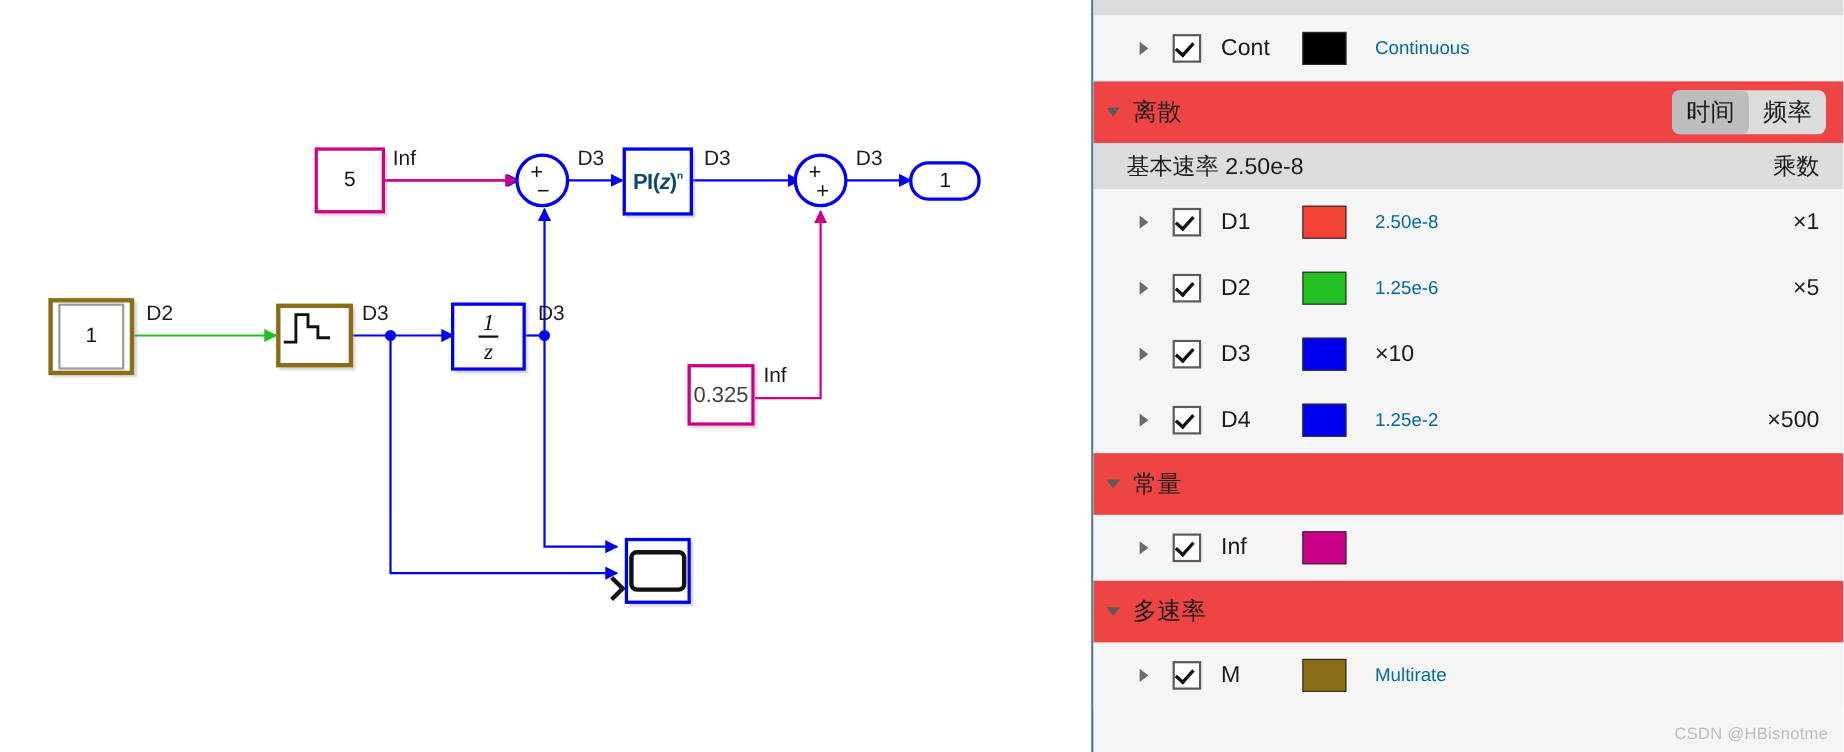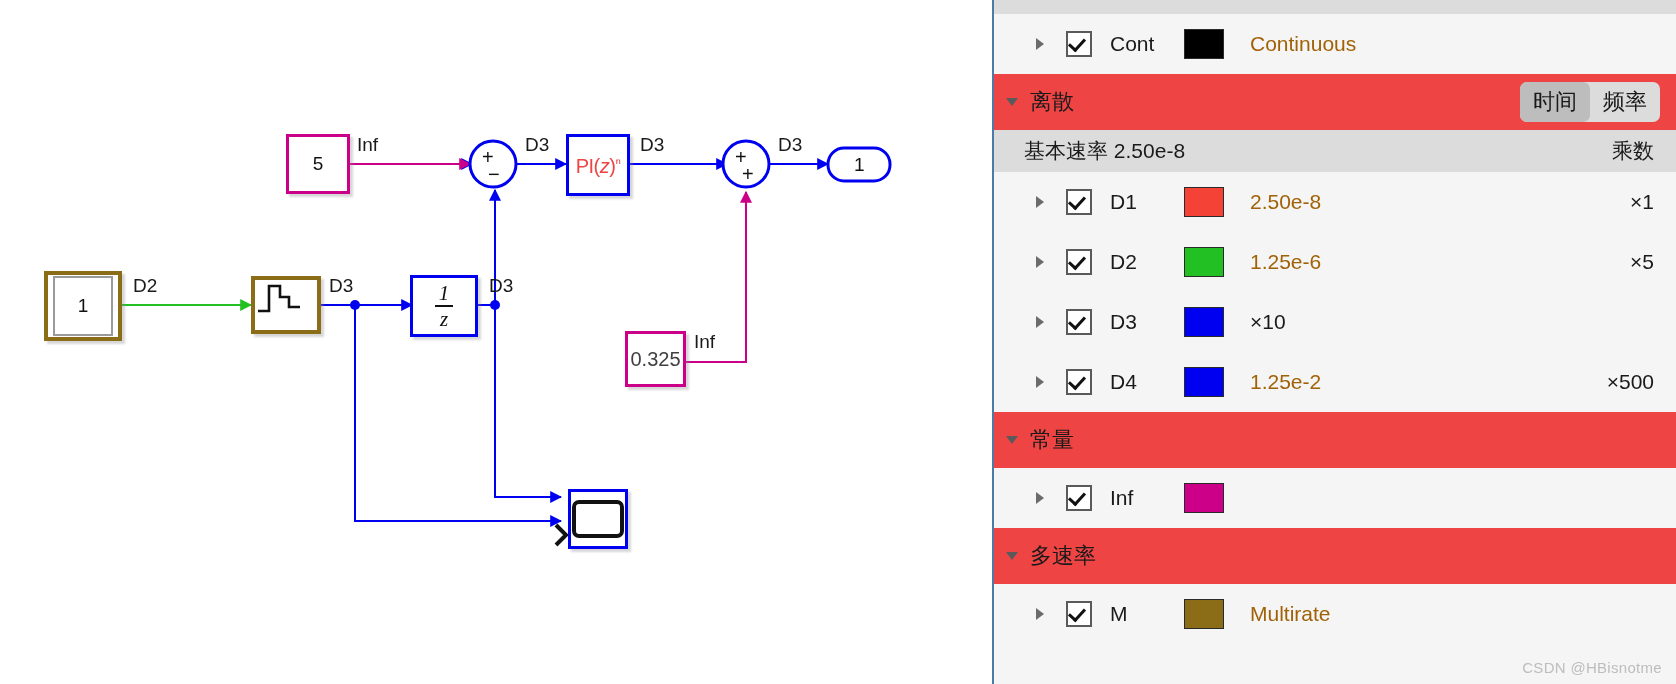--- a/index.html
+++ b/index.html
@@ -88,22 +88,23 @@
     line-height: 1.05;
     color:#111;
   }
   .frac .num { display:block; padding:0 4px; }
   .frac .bar { display:block; height:2px; background:#111; margin:1px 0; }
   .frac .den { display:block; padding:0 4px; }
 
   .pi-text {
     font-family:"Liberation Sans", sans-serif;
     font-size: 20px;
-    color:#ef4444;
+    color:#0c4a6e;
     letter-spacing:-0.5px;
+    font-weight:bold;
   }
   .pi-text .zi { font-style: italic; }
   .pi-text .tick { font-size: 15px; vertical-align: 6px; }
 
   
   #panel {
     position: absolute;
     left: 992px; top: 0;
     width: 684px;
     height: 684px;
@@ -182,22 +183,22 @@
     width: 74px;
     flex: none;
   }
   .swatch {
     width: 38px; height: 28px;
     border: 1px solid #2a2a2a;
     flex: none;
     margin-right: 26px;
   }
   .rate-desc {
-    font-size: 21px;
-    color: #a16207;
+    font-size: 17px;
+    color: #0369a1;
     flex: 1;
   }
   .mult {
     font-size: 21px;
     color: #1a1a1a;
     padding-right: 22px;
     text-align: right;
   }
   .grp-title {
     font-size: 22px;

